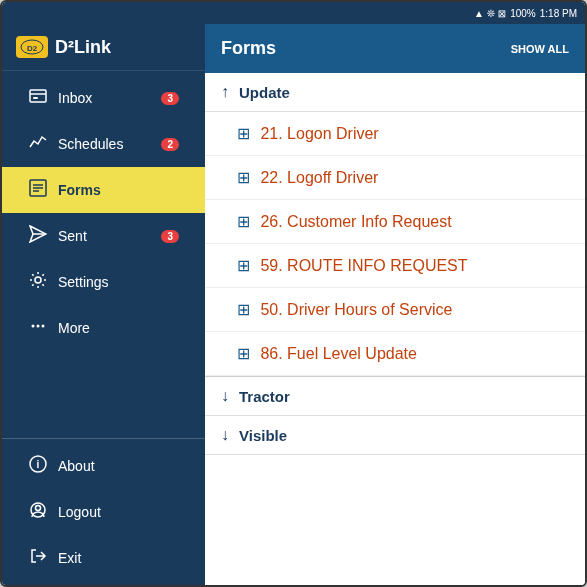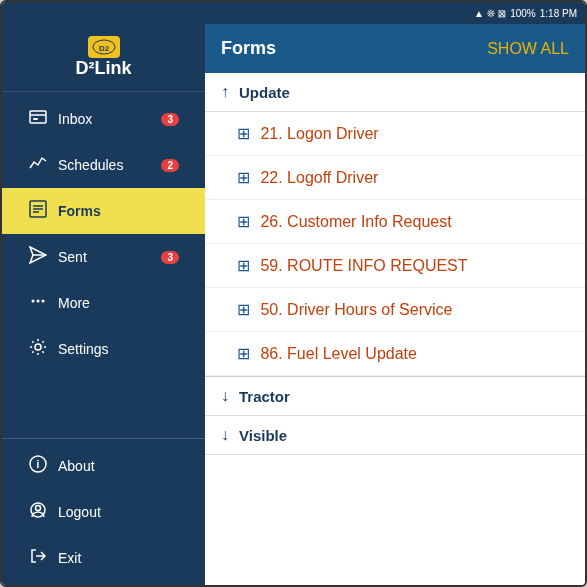--- a/index.html
+++ b/index.html
@@ -45,23 +45,22 @@
       width: 203px;
       background: #1a3a5c;
       display: flex;
       flex-direction: column;
       flex-shrink: 0;
     }
     .sidebar-logo {
       padding: 12px 14px;
       display: flex;
       align-items: center;
-      gap: 0;
+      gap: 7px;
       border-bottom: 1px solid rgba(255,255,255,0.1);
-      flex-direction: column;
     }
     .logo-icon {
       width: 32px;
       height: 22px;
       background: #f0c020;
       border-radius: 4px;
       display: flex;
       align-items: center;
       justify-content: center;
       font-size: 10px;
@@ -129,23 +128,23 @@
       align-items: center;
       justify-content: space-between;
       flex-shrink: 0;
     }
     .main-header-title {
       color: #fff;
       font-size: 18px;
       font-weight: bold;
     }
     .show-all-btn {
-      color: #eab308;
-      font-size: 16px;
-      font-weight: normal;
+      color: #ffffff;
+      font-size: 11px;
+      font-weight: bold;
       cursor: pointer;
     }
     .forms-list {
       flex: 1;
       overflow-y: auto;
     }
     .section-header {
       display: flex;
       align-items: center;
       padding: 10px 16px;
@@ -250,36 +249,36 @@
               <line x1="4" y1="9" x2="17" y2="9" stroke="white" stroke-width="1.5"></line>
             </svg>
           </span>
           <span class="nav-label">Sent</span>
           <span class="badge">3</span>
         </div>
 
         <div class="nav-item">
           <span class="nav-icon">
             <svg width="18" height="18" viewBox="0 0 18 18" fill="none">
+              <circle cx="9" cy="9" r="3" stroke="white" stroke-width="1.5" fill="none"></circle>
+              <path d="M9 1v2M9 15v2M1 9h2M15 9h2M3.2 3.2l1.4 1.4M13.4 13.4l1.4 1.4M3.2 14.8l1.4-1.4M13.4 4.6l1.4-1.4" stroke="white" stroke-width="1.5"></path>
+            </svg>
+          </span>
+          <span class="nav-label">Settings</span>
+        </div>
+
+        <div class="nav-item">
+          <span class="nav-icon">
+            <svg width="18" height="18" viewBox="0 0 18 18" fill="none">
               <circle cx="4" cy="9" r="1.5" fill="white"></circle>
               <circle cx="9" cy="9" r="1.5" fill="white"></circle>
               <circle cx="14" cy="9" r="1.5" fill="white"></circle>
             </svg>
           </span>
           <span class="nav-label">More</span>
-        </div>
-
-        <div class="nav-item">
-          <span class="nav-icon">
-            <svg width="18" height="18" viewBox="0 0 18 18" fill="none">
-              <circle cx="9" cy="9" r="3" stroke="white" stroke-width="1.5" fill="none"></circle>
-              <path d="M9 1v2M9 15v2M1 9h2M15 9h2M3.2 3.2l1.4 1.4M13.4 13.4l1.4 1.4M3.2 14.8l1.4-1.4M13.4 4.6l1.4-1.4" stroke="white" stroke-width="1.5"></path>
-            </svg>
-          </span>
-          <span class="nav-label">Settings</span>
         </div>
       </div>
 
       <div class="sidebar-bottom">
         <div class="nav-item">
           <span class="nav-icon">
             <svg width="18" height="18" viewBox="0 0 18 18" fill="none">
               <circle cx="9" cy="9" r="8" stroke="white" stroke-width="1.5" fill="none"></circle>
               <text x="9" y="13" text-anchor="middle" font-size="10" fill="white" font-weight="bold">i</text>
             </svg>

